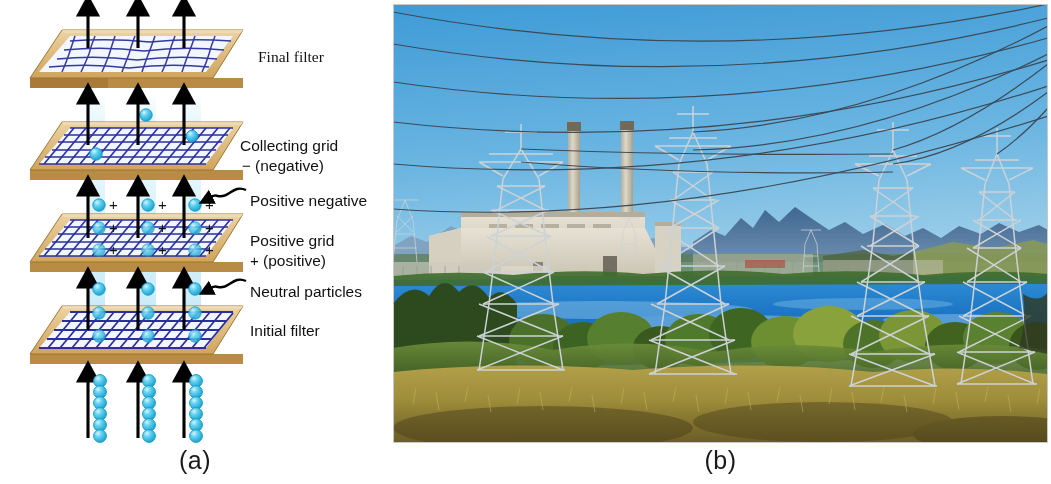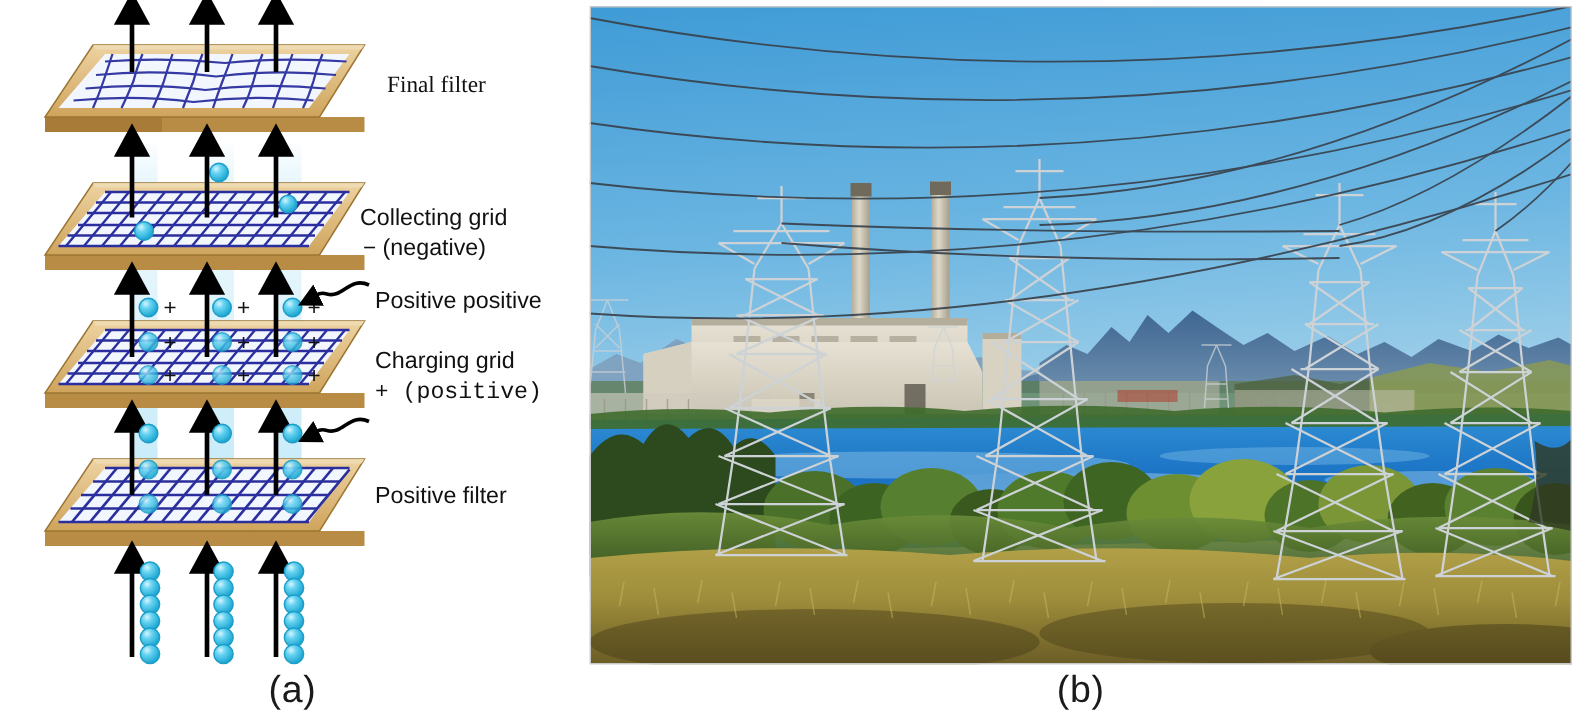--- a/index.html
+++ b/index.html
@@ -286,31 +286,32 @@
     <div class="dlabel" style="left:258px;top:48px;font-family:Liberation Serif, serif;">Final filter</div>
 
     <div class="dlabel" style="left:240px;top:137px;">
       <span>Collecting grid</span>
     </div>
     <div class="dlabel" style="left:242px;top:157px;">
       <span class="sym">−</span>
       <span>(negative)</span>
     </div>
 
-    <div class="dlabel" style="left:250px;top:192px;">Positive positive</div>
+    <div class="dlabel" style="left:250px;top:192px;">Positive negative</div>
 
     <div class="dlabel" style="left:250px;top:232px;">
-      <span>Charging grid</span>
+      <span>Positive grid</span>
     </div>
-    <div class="dlabel" style="left:250px;top:252px;font-family:Liberation Mono, monospace;">
+    <div class="dlabel" style="left:250px;top:252px;">
       <span class="sym">+</span>
       <span>(positive)</span>
     </div>
 
-    <div class="dlabel" style="left:250px;top:322px;">Positive filter</div>
+    <div class="dlabel" style="left:250px;top:283px;">Neutral particles</div>
+    <div class="dlabel" style="left:250px;top:322px;">Initial filter</div>
   </div>
 
   <div class="panel" id="panel-b">
     <div class="photo-wrap">
       <svg width="655" height="439" viewBox="0 0 655 439">
         <defs>
           <linearGradient id="sky" x1="0" y1="0" x2="0.15" y2="1">
             <stop offset="0%" stop-color="#3f9bd6"></stop>
             <stop offset="55%" stop-color="#6cb6e2"></stop>
             <stop offset="100%" stop-color="#a8d4ea"></stop>

